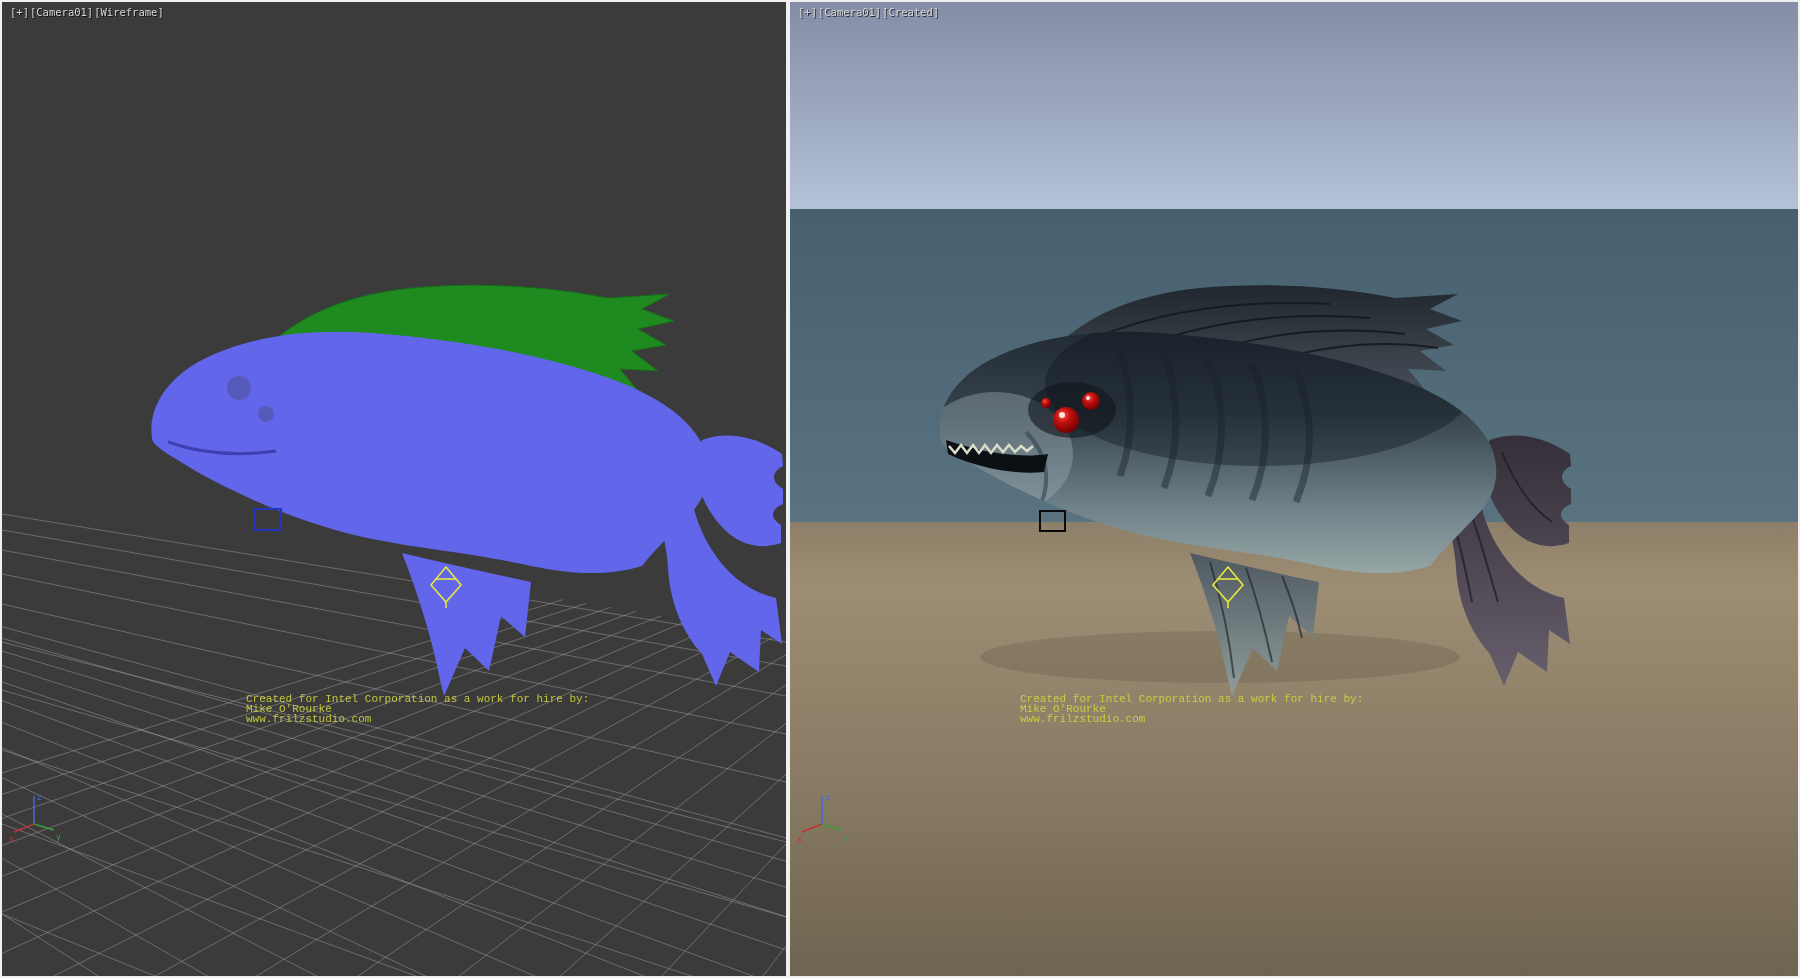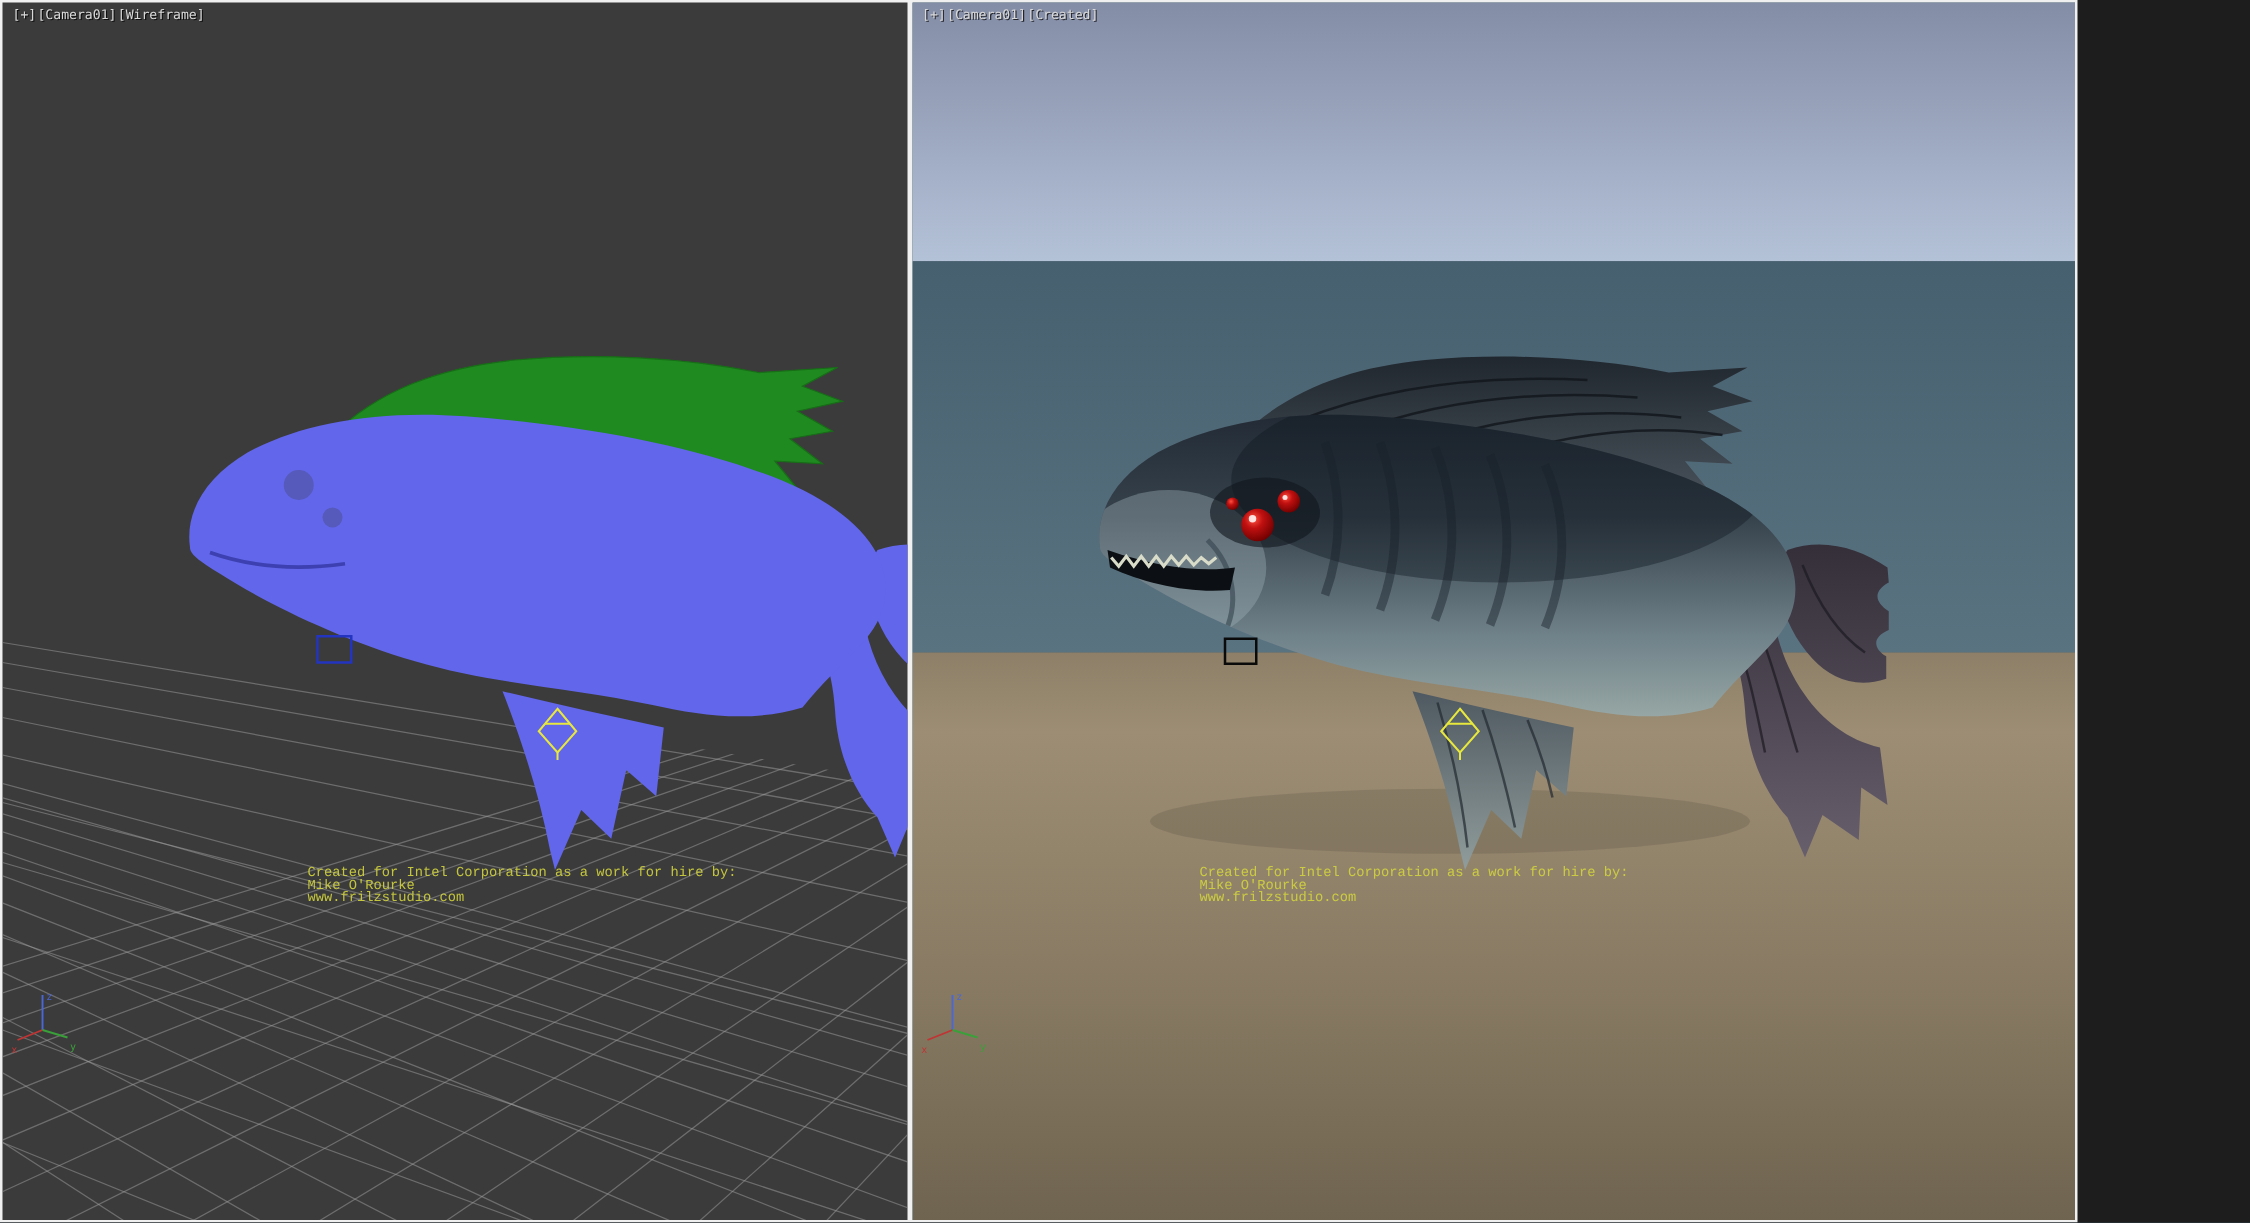--- a/index.html
+++ b/index.html
@@ -1,18 +1,18 @@
 <!DOCTYPE html>
 <html><head>
 <meta charset="utf-8">
 <title>3D Viewport</title>
 <style>
   html,body{margin:0;padding:0;background:#1d1d1d;}
   .stage{
-    position:relative;width:1662px;height:978px;box-sizing:border-box;
+    position:relative;width:1800px;height:978px;box-sizing:border-box;
     background:#f0f0f0;display:flex;padding:2px;gap:4px;
     font-family:"Liberation Sans",sans-serif;overflow:hidden;
   }
   .viewport{position:relative;height:100%;overflow:hidden;}
   .viewport.left{width:784px;background:#3b3b3b;}
   .viewport.right{width:1008px;background:#47606f;}
 
   .vp-label{
     position:absolute;top:4px;left:8px;z-index:6;
     font-family:"DejaVu Sans Mono",monospace;font-size:10.5px;color:#d8d8d8;

